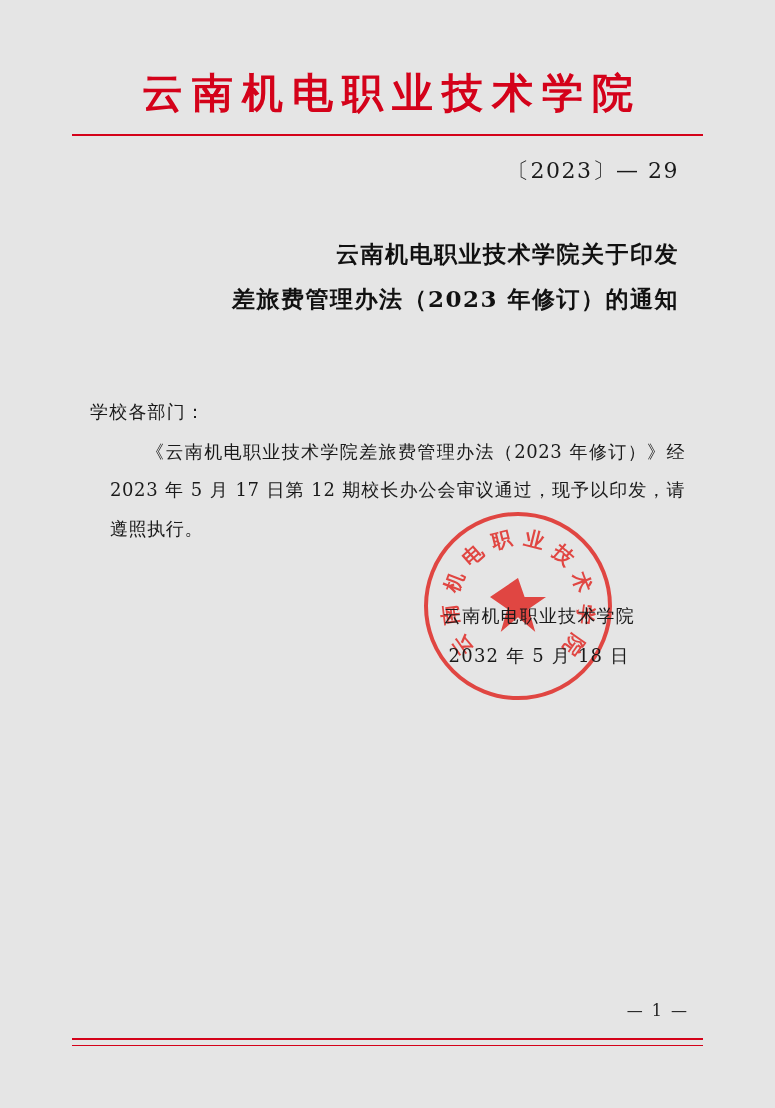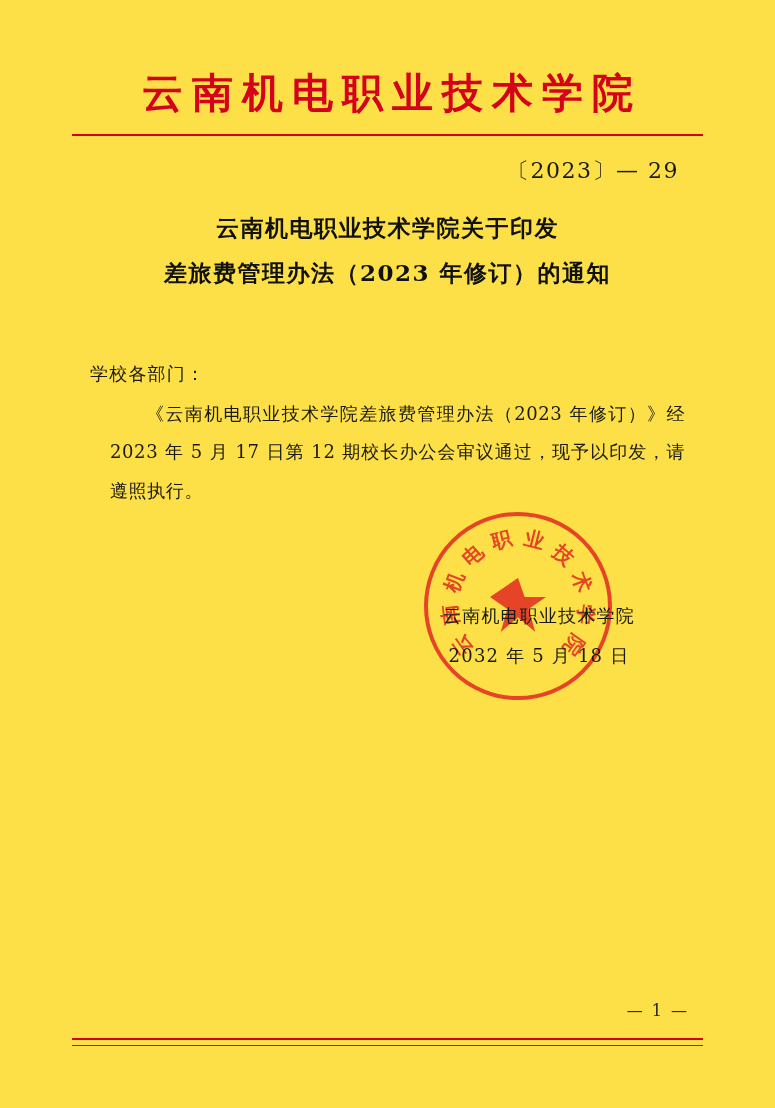--- a/index.html
+++ b/index.html
@@ -12,21 +12,21 @@
     height: 1108px;
     position: relative;
     font-family: "DejaVu Serif", "Liberation Serif", serif;
     color: #1a1a1a;
     overflow: hidden;
   }
 
   .page {
     position: absolute;
     inset: 0;
-    background: #fde047;
+    background: #e5e5e5;
   }
 
   
   .doc-header {
     position: absolute;
     top: 70px;
     left: 0;
     right: 0;
     text-align: center;
   }
@@ -57,24 +57,24 @@
     right: 96px;
     font-size: 22px;
     letter-spacing: 1.5px;
     color: #1a1a1a;
     white-space: nowrap;
   }
 
   
   .title-block {
     position: absolute;
-    top: 206px;
+    top: 232px;
     left: 96px;
     right: 96px;
-    text-align: center;
+    text-align: right;
   }
   .doc-title-line {
     font-size: 23px;
     font-weight: 700;
     letter-spacing: 1.5px;
     line-height: 1.95;
     color: #111;
   }
 
   
@@ -82,20 +82,21 @@
     position: absolute;
     top: 355px;
     left: 90px;
     right: 90px;
   }
   .salutation {
     font-size: 18px;
     letter-spacing: 1.2px;
     line-height: 2.1;
     margin-bottom: 2px;
+    margin-top: 38px;
   }
   .body-para {
     font-size: 18px;
     letter-spacing: 0.6px;
     line-height: 2.15;
     text-align: justify;
     text-indent: 2em;
     margin-left: 20px;
   }
 

